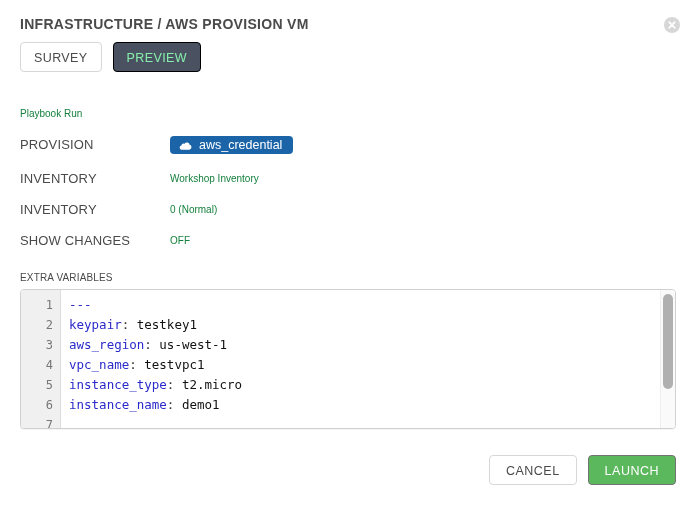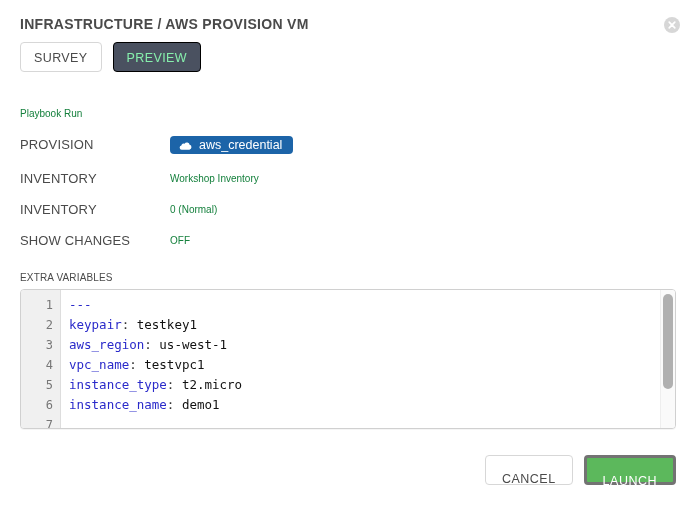--- a/index.html
+++ b/index.html
@@ -231,37 +231,37 @@
     right: 19px;
     top: 0;
     display: flex;
     gap: 11px;
   }
   .btn {
     font-family: "Liberation Sans", sans-serif;
     font-size: 12.5px;
     letter-spacing: 0.5px;
     border-radius: 4px;
-    padding: 8px 16px;
+    padding: 0 16px;
     height: 30px;
     line-height: 30px;
     cursor: pointer;
     box-sizing: border-box;
     white-space: nowrap;
     text-align: center;
   }
   .btn-cancel {
     background: #ffffff;
     border: 1px solid #d7d7d7;
     color: #4a4a4a;
     min-width: 80px;
   }
   .btn-launch {
     background: #5cb85c;
-    border: 3px solid #737373;
+    border: 1px solid #737373;
     color: #ffffff;
     min-width: 80px;
   }
 </style>
 </head>
 <body>
 
 <div class="modal">
 
   <div class="modal-header">

